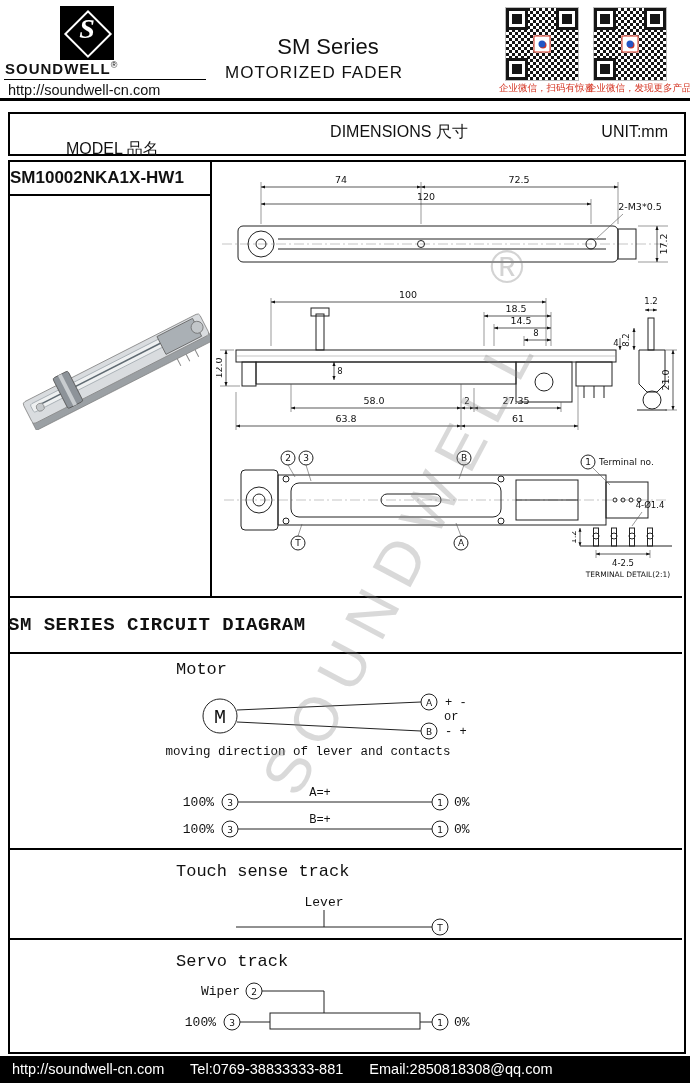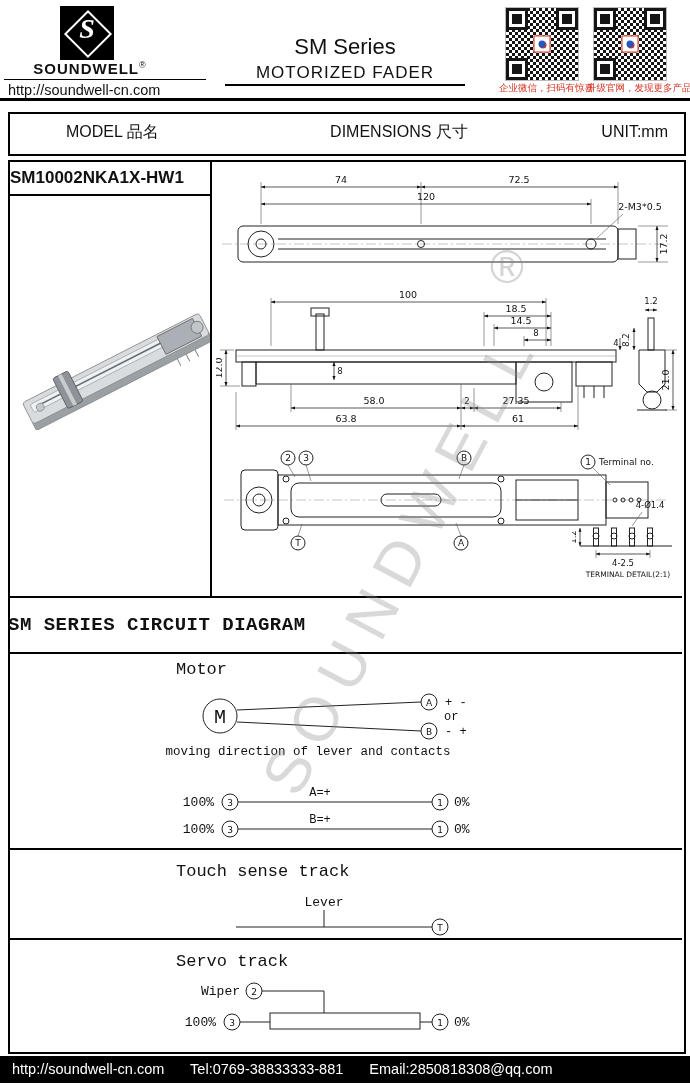--- a/index.html
+++ b/index.html
@@ -4,44 +4,44 @@
 <style>
   html,body{margin:0;padding:0;background:#e8e8e8;}
   .sheet{position:relative;width:690px;height:1086px;background:#fff;overflow:hidden;
          font-family:"Liberation Sans",sans-serif;color:#111;margin:0 auto;}
   .abs{position:absolute;}
   
   .logo-box{left:60px;top:6px;width:54px;height:54px;background:#000;}
   .logo-diamond{position:absolute;left:11px;top:11px;width:30px;height:30px;border:2px solid #fff;transform:rotate(45deg);}
   .logo-s{position:absolute;left:0;top:7px;width:54px;text-align:center;color:#fff;
           font-family:"Liberation Serif",serif;font-style:italic;font-weight:bold;font-size:28px;}
-  .brand{left:5px;top:60px;width:170px;text-align:center;font-size:15px;font-weight:bold;letter-spacing:1px;}
+  .brand{left:5px;top:60px;width:170px;font-size:15px;font-weight:bold;letter-spacing:1px;}
   .brand sup{font-size:9px;font-weight:normal;}
   .brand-rule{left:4px;top:79px;width:202px;height:1px;background:#000;}
   .site{left:8px;top:82px;font-size:14.5px;}
-  .series{left:245px;top:34px;width:200px;text-align:center;font-size:22px;}
-  .product{left:225px;top:63px;width:240px;text-align:center;font-size:17px;letter-spacing:1px;
-           border-bottom:2px solid #000;padding-bottom:1px;}
+  .series{left:228px;top:34px;width:200px;text-align:center;font-size:22px;}
+  .product{left:225px;top:63px;width:240px;font-size:17px;letter-spacing:1px;
+           border-bottom:2px solid #000;padding-bottom:16px;}
   .head-rule{left:0;top:98px;width:690px;height:3px;background:#000;}
   
   .qr{width:72px;height:72px;top:8px;background:repeating-conic-gradient(#151515 0% 25%, #fff 0% 50%);
       background-size:6px 6px;outline:1px solid #bbb;}
   .qr1{left:506px;} .qr2{left:594px;}
   .finder{position:absolute;width:16px;height:16px;border:3px solid #151515;background:#fff;}
   .finder::after{content:"";position:absolute;inset:3px;background:#151515;}
   .f-tl{top:0;left:0}.f-tr{top:0;right:0}.f-bl{bottom:0;left:0}
   .qr-logo{position:absolute;top:50%;left:50%;width:15px;height:15px;transform:translate(-50%,-50%);
            background:#fff;border:1px solid #d4311f;display:flex;align-items:center;justify-content:center;}
   .qr-logo span{display:block;width:7px;height:7px;background:#2356c5;border-radius:50%;box-shadow:1px 1px 0 #d4311f;}
   .qr-caption{top:82px;width:86px;text-align:center;font-size:9.5px;color:#d4311f;white-space:nowrap;}
   .qc1{left:499px;} .qc2{left:587px;}
   
   .spec-box{left:8px;top:112px;width:674px;height:40px;border:2px solid #000;}
   .spec-box span{position:absolute;top:0;line-height:36px;font-size:16px;}
-  .model-label{left:56px;}
+  .model-label{left:56px;margin-top:17px;}
   .dims-label{left:0;width:100%;text-align:center;padding-left:104px;box-sizing:border-box;}
   .unit-label{right:16px;margin-left:46px;}
   
   .main-box{left:8px;top:160px;width:674px;height:890px;border:2px solid #000;}
   .model-cell{left:10px;top:162px;width:202px;height:34px;border-right:2px solid #000;border-bottom:2px solid #000;
               font-size:17px;font-weight:bold;line-height:32px;box-sizing:border-box;}
   .vline{left:210px;top:196px;width:2px;height:402px;background:#000;}
   .hline{left:8px;width:674px;height:2px;background:#000;}
   .hl1{top:596px}.hl2{top:652px}.hl3{top:848px}.hl4{top:938px}
   .circuit-title{left:8px;top:598px;width:674px;height:54px;line-height:54px;text-align:left;
@@ -95,21 +95,21 @@
   </div>
   <div class="abs qr qr2">
     <div class="finder f-tl"></div>
     <div class="finder f-tr"></div>
     <div class="finder f-bl"></div>
     <div class="qr-logo">
         <span></span>
       </div>
   </div>
   <div class="abs qr-caption qc1">企业微信，扫码有惊喜</div>
-  <div class="abs qr-caption qc2">升级官网，发现更多产品</div>
+  <div class="abs qr-caption qc2">企业微信，发现更多产品</div>
 
   <div class="abs spec-box">
     <span class="model-label">MODEL 品名</span>
     <span class="dims-label">DIMENSIONS 尺寸</span>
     <span class="unit-label">UNIT:mm</span>
   </div>
 
   <div class="abs main-box"></div>
   <div class="abs model-cell">SM10002NKA1X-HW1</div>
   <div class="abs vline"></div>

